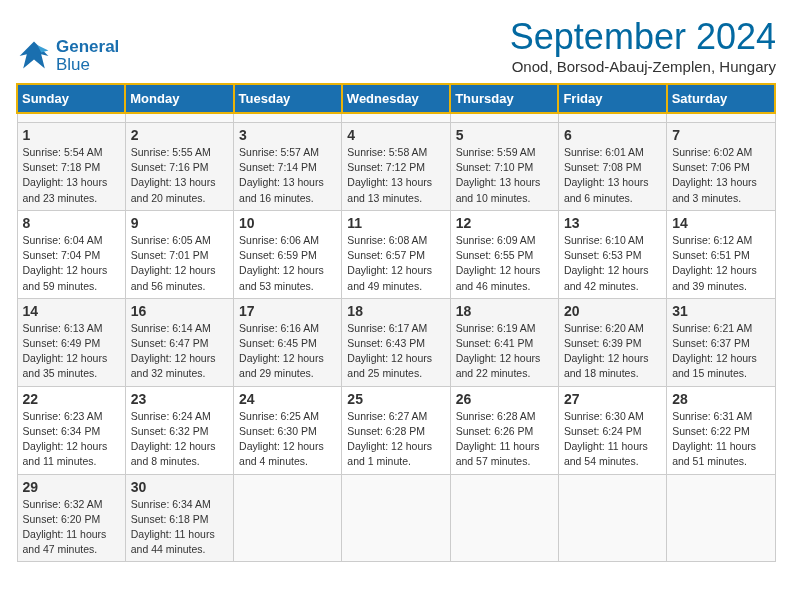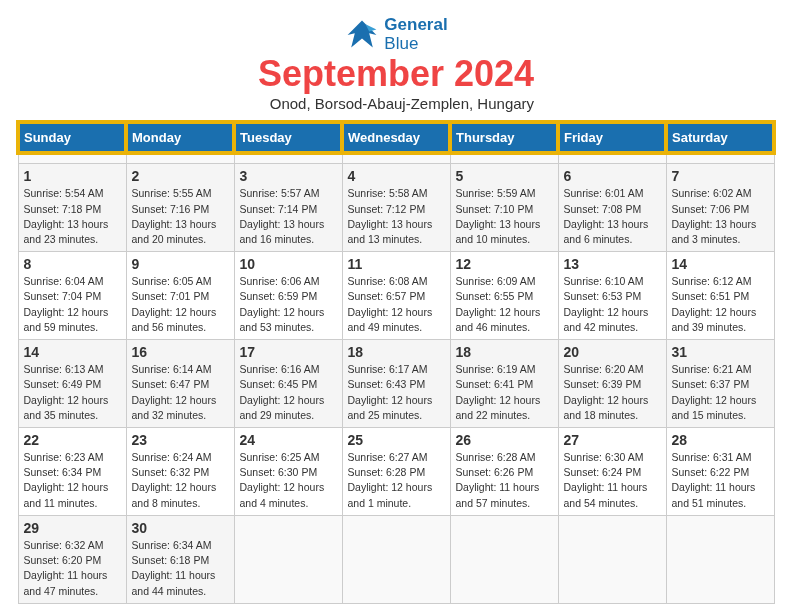--- a/index.html
+++ b/index.html
@@ -5,59 +5,58 @@
     * { box-sizing: border-box; margin: 0; padding: 0; }
     body {
       font-family: Arial, sans-serif;
       background: #fff;
       width: 792px;
       min-height: 612px;
       padding: 16px;
     }
     .header {
       display: flex;
-      align-items: center;
+      align-items: flex-end;
       justify-content: space-between;
       margin-bottom: 8px;
-      flex-direction: column;
     }
     .logo {
       display: flex;
       align-items: center;
       gap: 4px;
     }
     .logo-bird {
       width: 36px;
       height: 36px;
     }
     .title-block {
       text-align: right;
     }
     .month-year {
       font-size: 36px;
-      font-weight: bold;
-      color: #ef4444;
+      font-weight: normal;
+      color: #0369a1;
     }
     .location {
       font-size: 15px;
       color: #333;
     }
     .calendar {
       width: 100%;
       border-collapse: collapse;
       font-size: 11px;
     }
     .calendar th {
       background: #1a6faf;
       color: #fff;
       padding: 6px 4px;
       text-align: left;
       font-size: 13px;
       font-weight: bold;
-      border: 4px solid #eab308;
+      border: 2px solid #eab308;
     }
     .calendar td {
       border: 1px solid #ccc;
       vertical-align: top;
       padding: 4px 5px;
       width: 108px;
       min-height: 80px;
       background: #fff;
     }
     .calendar tr:nth-child(even) td {

